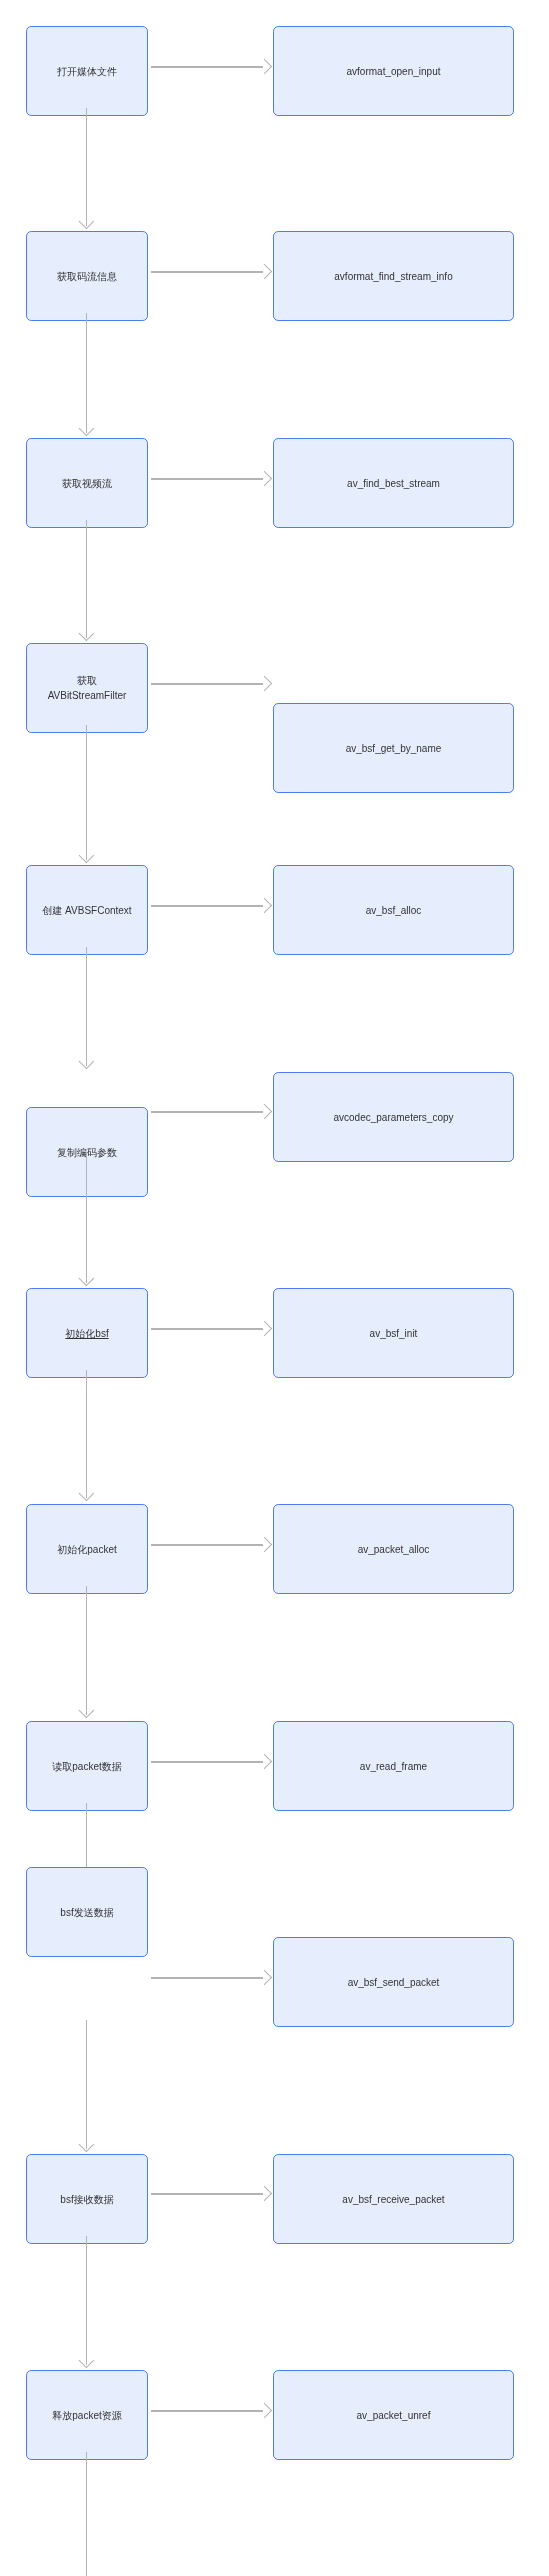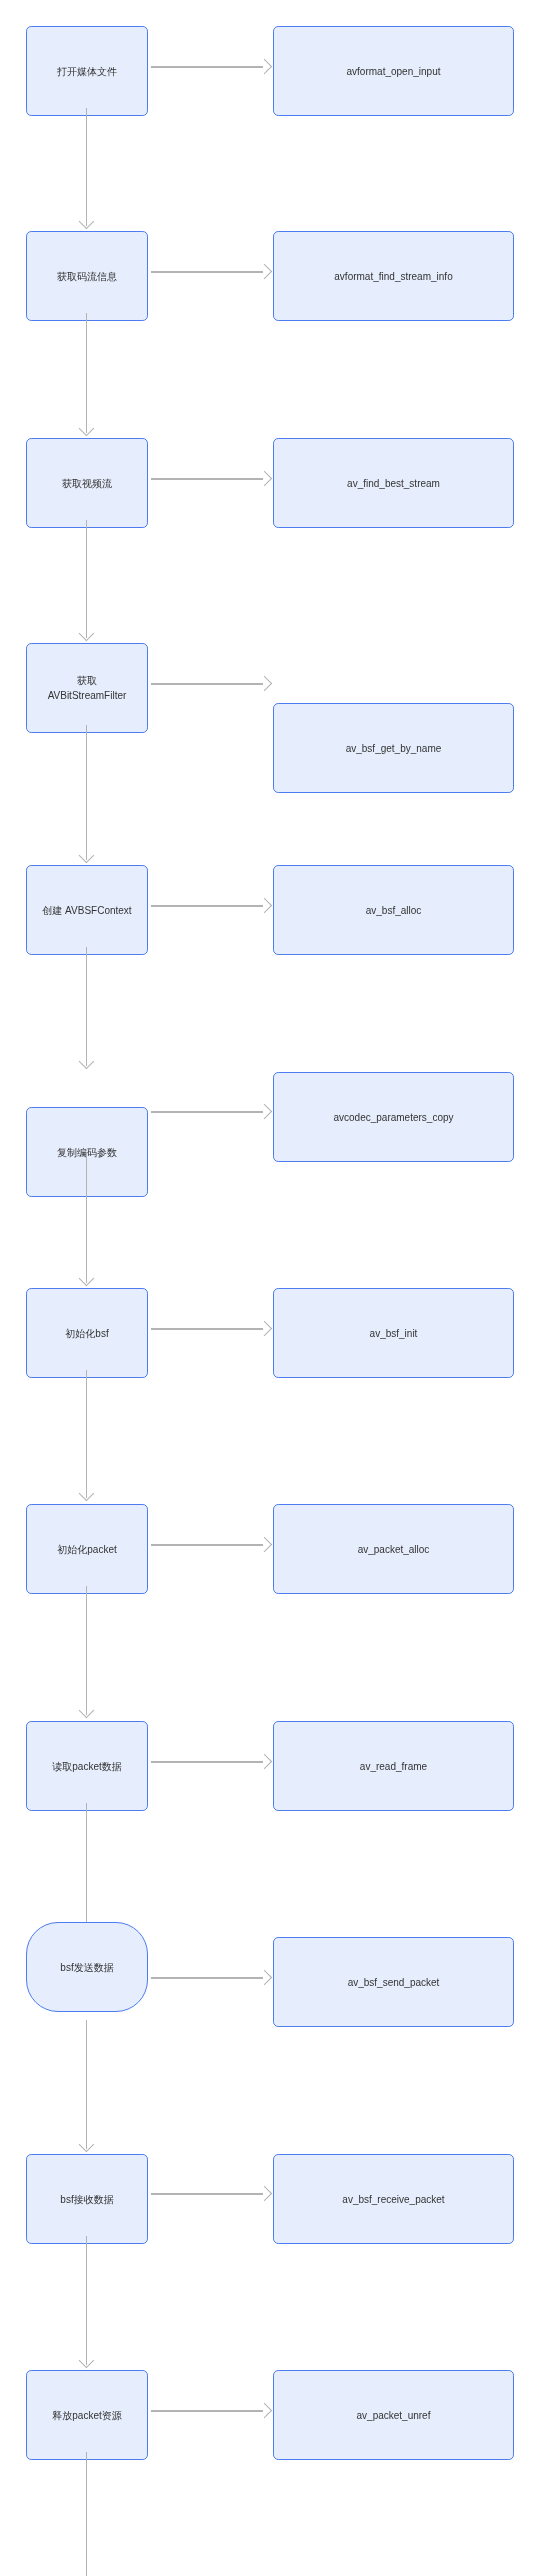--- a/index.html
+++ b/index.html
@@ -163,21 +163,21 @@
       <div class="hhead"></div>
     </div>
     <div class="node right" style="top: 1072px;">avcodec_parameters_copy</div>
     <div class="varrow" style="top: 1154px; height: 132px;">
       <div class="vline"></div>
       <div class="vhead"></div>
     </div>
   </div>
 
   <div>
-    <div class="node left" style="top: 1288px;">初始化bsf</div>
+    <div class="node left" style="top: 1288px; text-decoration: underline;">初始化bsf</div>
     <div class="harrow" style="top: 1323px;">
       <div class="hline"></div>
       <div class="hhead"></div>
     </div>
     <div class="node right" style="top: 1288px;">av_bsf_init</div>
     <div class="varrow" style="top: 1370px; height: 131px;">
       <div class="vline"></div>
       <div class="vhead"></div>
     </div>
   </div>
@@ -202,21 +202,21 @@
       <div class="hhead"></div>
     </div>
     <div class="node right" style="top: 1721px;">av_read_frame</div>
     <div class="varrow" style="top: 1803px; height: 132px;">
       <div class="vline"></div>
       <div class="vhead"></div>
     </div>
   </div>
 
   <div>
-    <div class="node left" style="top: 1922px; border-radius: 32px;">bsf发送数据</div>
+    <div class="node left" style="top: 1867px;">bsf发送数据</div>
     <div class="harrow" style="top: 1972px;">
       <div class="hline"></div>
       <div class="hhead"></div>
     </div>
     <div class="node right" style="top: 1937px;">av_bsf_send_packet</div>
     <div class="varrow" style="top: 2020px; height: 132px;">
       <div class="vline"></div>
       <div class="vhead"></div>
     </div>
   </div>

